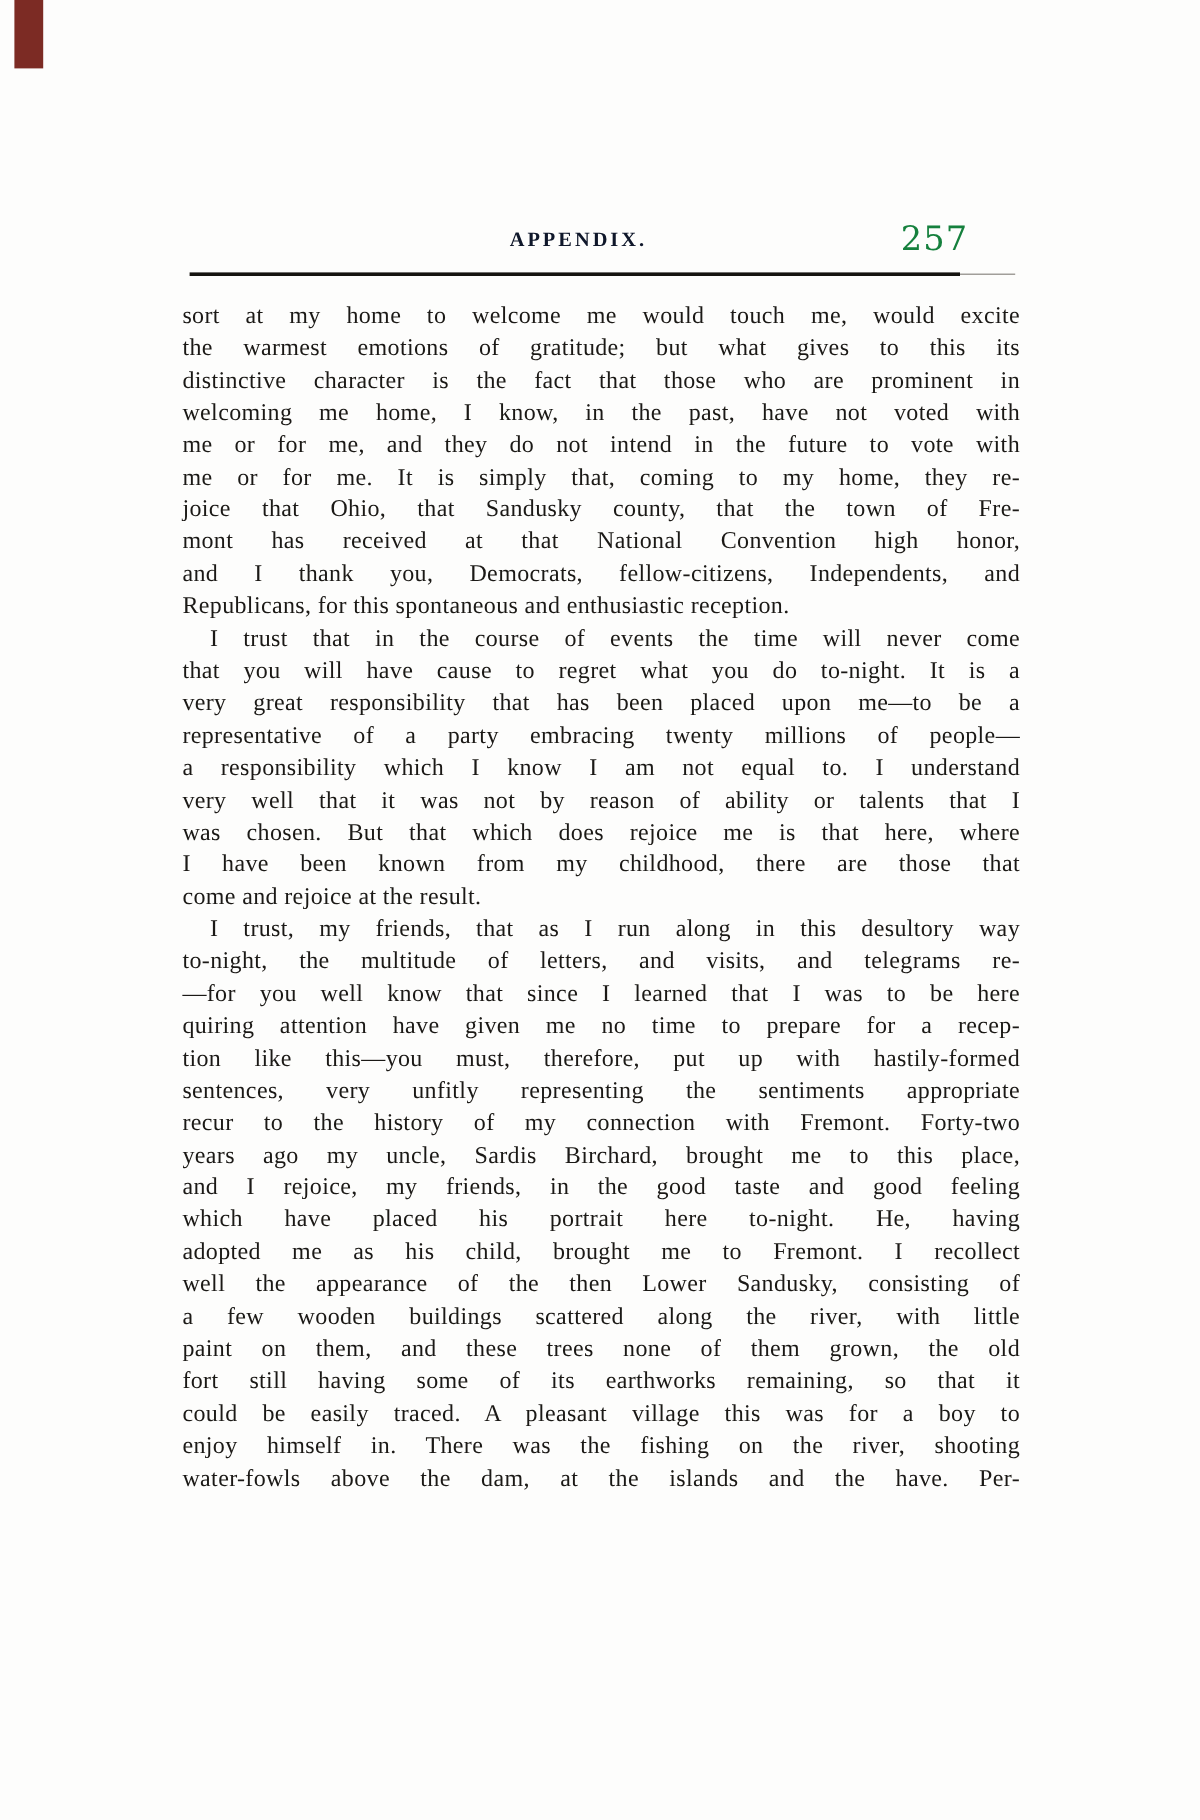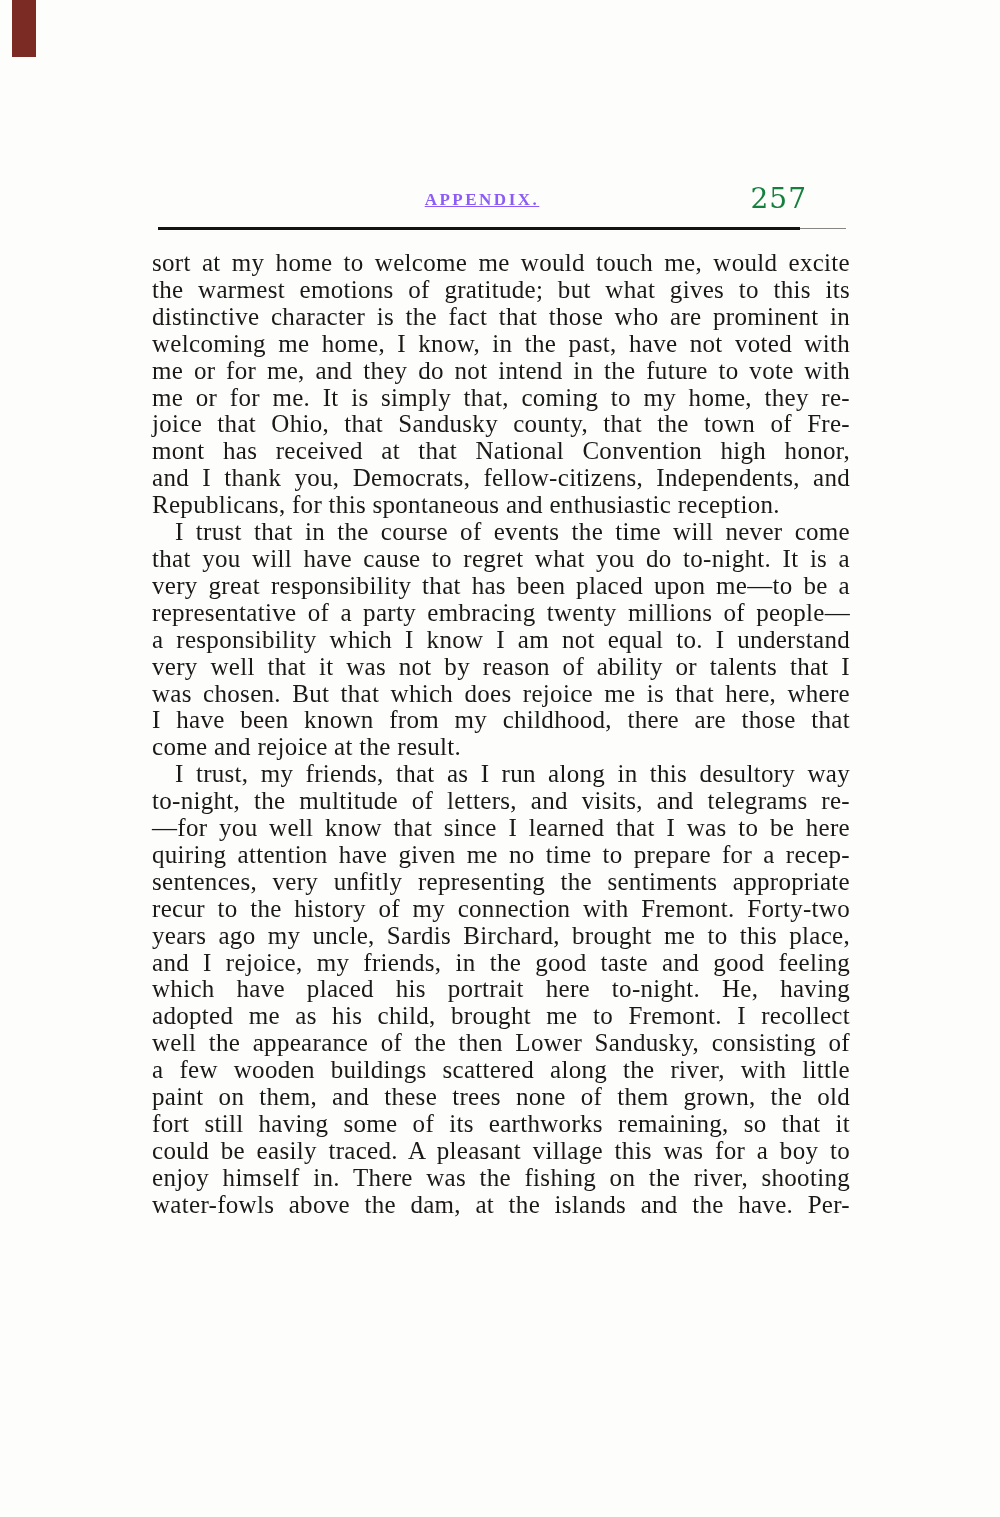--- a/index.html
+++ b/index.html
@@ -28,23 +28,22 @@
   }
   .running-head {
     position: absolute;
     left: 152px;
     top: 190px;
     width: 660px;
     text-align: center;
     font-size: 17px;
     font-weight: 700;
     letter-spacing: 2.5px;
-    color: #8b5cf6;
+    color: #0f172a;
     white-space: nowrap;
-    text-decoration: underline;
   }
   .page-number {
     position: absolute;
     top: 182px;
     right: 193px;
     font-size: 28px;
     font-family: "DejaVu Serif", "Liberation Serif", serif;
     font-weight: 400;
     color: #15803d;
     letter-spacing: 1px;
@@ -64,21 +63,21 @@
     top: 1px;
     width: 46px;
     height: 1px;
     background: #8a8782;
   }
   .text-block {
     position: absolute;
     left: 152px;
     top: 250px;
     width: 698px;
-    font-size: 25px;
+    font-size: 20px;
     line-height: 26.9px;
     color: #1b1916;
     letter-spacing: 0.3px;
   }
   .paragraph {
     margin: 0;
   }
   .line {
     text-align: justify;
     text-align-last: justify;
@@ -121,20 +120,21 @@
         <div class="line">very well that it was not by reason of ability or talents that I</div>
         <div class="line">was chosen.  But that which does rejoice me is that here, where</div>
         <div class="line">I have been known from my childhood, there are those that</div>
         <div class="line endline">come and rejoice at the result.</div>
       </div>
       <div class="paragraph">
         <div class="line indent">I trust, my friends, that as I run along in this desultory way</div>
         <div class="line">to-night, the multitude of letters, and visits, and telegrams re-</div>
         <div class="line">—for you well know that since I learned that I was to be here</div>
         <div class="line">quiring attention have given me no time to prepare for a recep-</div>
+        <div class="line">tion like this—you must, therefore, put up with hastily-formed</div>
         <div class="line">sentences, very unfitly representing the sentiments appropriate</div>
         <div class="line">recur to the history of my connection with Fremont.  Forty-two</div>
         <div class="line">years ago my uncle, Sardis Birchard, brought me to this place,</div>
         <div class="line">and I rejoice, my friends, in the good taste and good feeling</div>
         <div class="line">which have placed his portrait here to-night.  He, having</div>
         <div class="line">adopted me as his child, brought me to Fremont.  I recollect</div>
         <div class="line">well the appearance of the then Lower Sandusky, consisting of</div>
         <div class="line">a few wooden buildings scattered along the river, with little</div>
         <div class="line">paint on them, and these trees none of them grown, the old</div>
         <div class="line">fort still having some of its earthworks remaining, so that it</div>

